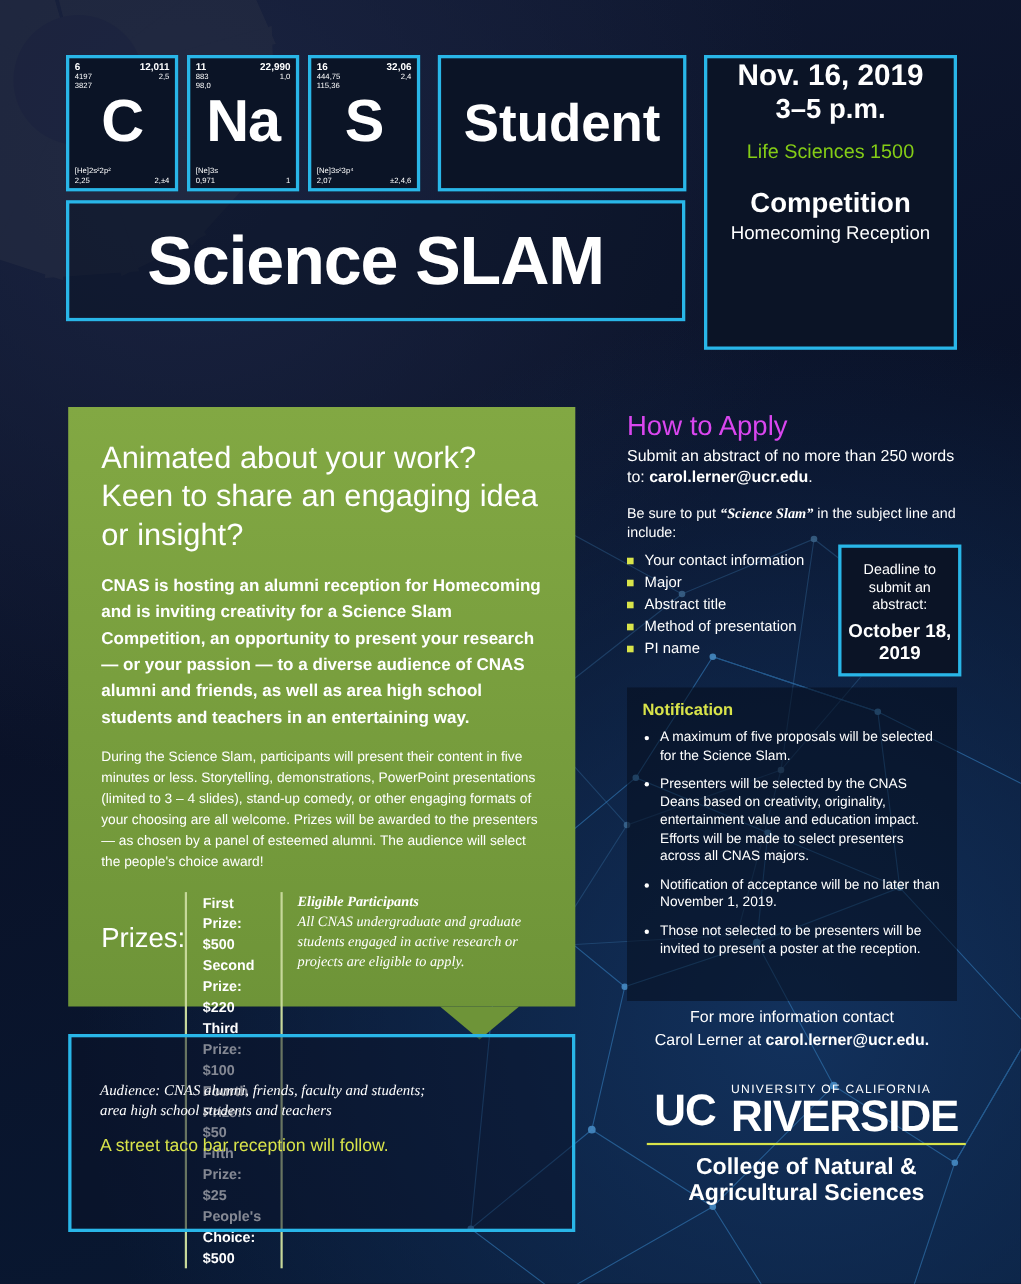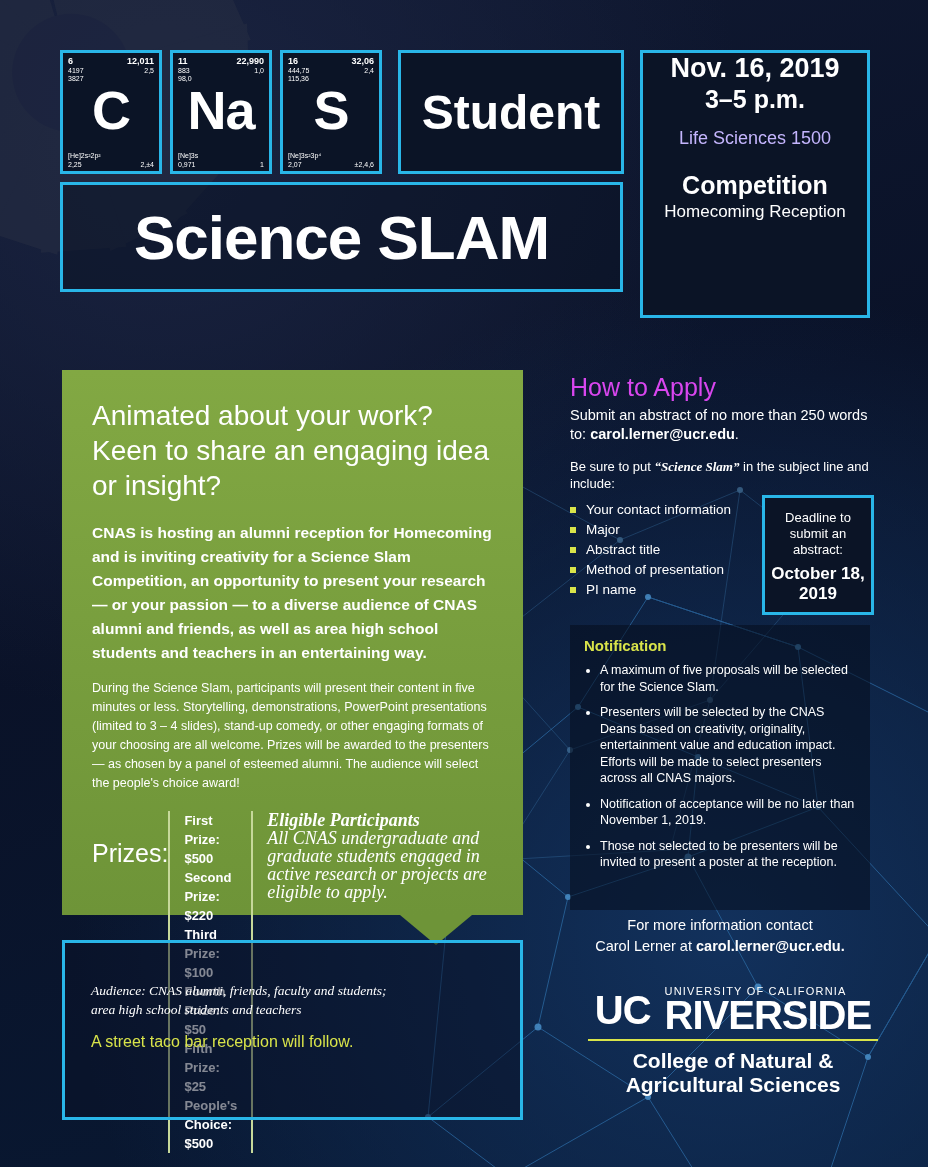--- a/index.html
+++ b/index.html
@@ -63,21 +63,21 @@
   }
   
   .datebox {
     position: absolute; left: 640px; top: 50px;
     width: 230px; height: 268px;
     border: 3px solid #29b6e8; background: #0b1426;
     text-align: center; 
   }
   .datebox .d1 { font-size: 27px; font-weight: bold; line-height: 31px; }
   .datebox .d2 { font-size: 25px; font-weight: bold; line-height: 30px; }
-  .datebox .d3 { font-size: 18px; color: #c4b5fd; margin-top: 14px; }
+  .datebox .d3 { font-size: 18px; color: #84cc16; margin-top: 14px; }
   .datebox .d4 { font-size: 25px; font-weight: bold; margin-top: 22px; }
   .datebox .d5 { font-size: 17px; margin-top: 2px; }
 
   
   .green {
     position: absolute; left: 62px; top: 370px; width: 461px; height: 545px;
     background: #7ba23f;
     background: linear-gradient(180deg,#82a843 0%, #6e9438 100%);
   }
   .green .headline {
@@ -90,21 +90,21 @@
   .green .body2 {
     font-size: 12.5px; line-height: 19px; padding: 14px 30px 0 30px;
   }
   .prize-wrap { display: flex; margin: 18px 22px 0 22px; }
   .prize-label { font-size: 25px; font-weight: 300; width: 120px; padding-top: 28px; padding-left: 8px;}
   .prize-list {
     border-left: 2px solid #c6d89a; border-right: 2px solid #c6d89a;
     padding: 0 14px; font-size: 13px; font-weight: bold; line-height: 19px;
   }
   .eligible {
-    padding-left: 14px; font-size: 18px; line-height: 18px; font-style: italic;
+    padding-left: 14px; font-size: 13px; line-height: 18px; font-style: italic;
     font-family: "Liberation Serif", serif;
   }
   .eligible .etitle { font-weight: bold; }
   .tail {
     position: absolute; left: 400px; top: 915px;
     width: 0; height: 0; border-left: 36px solid transparent; border-right: 36px solid transparent;
     border-top: 30px solid #6e9438;
   }
 
   

